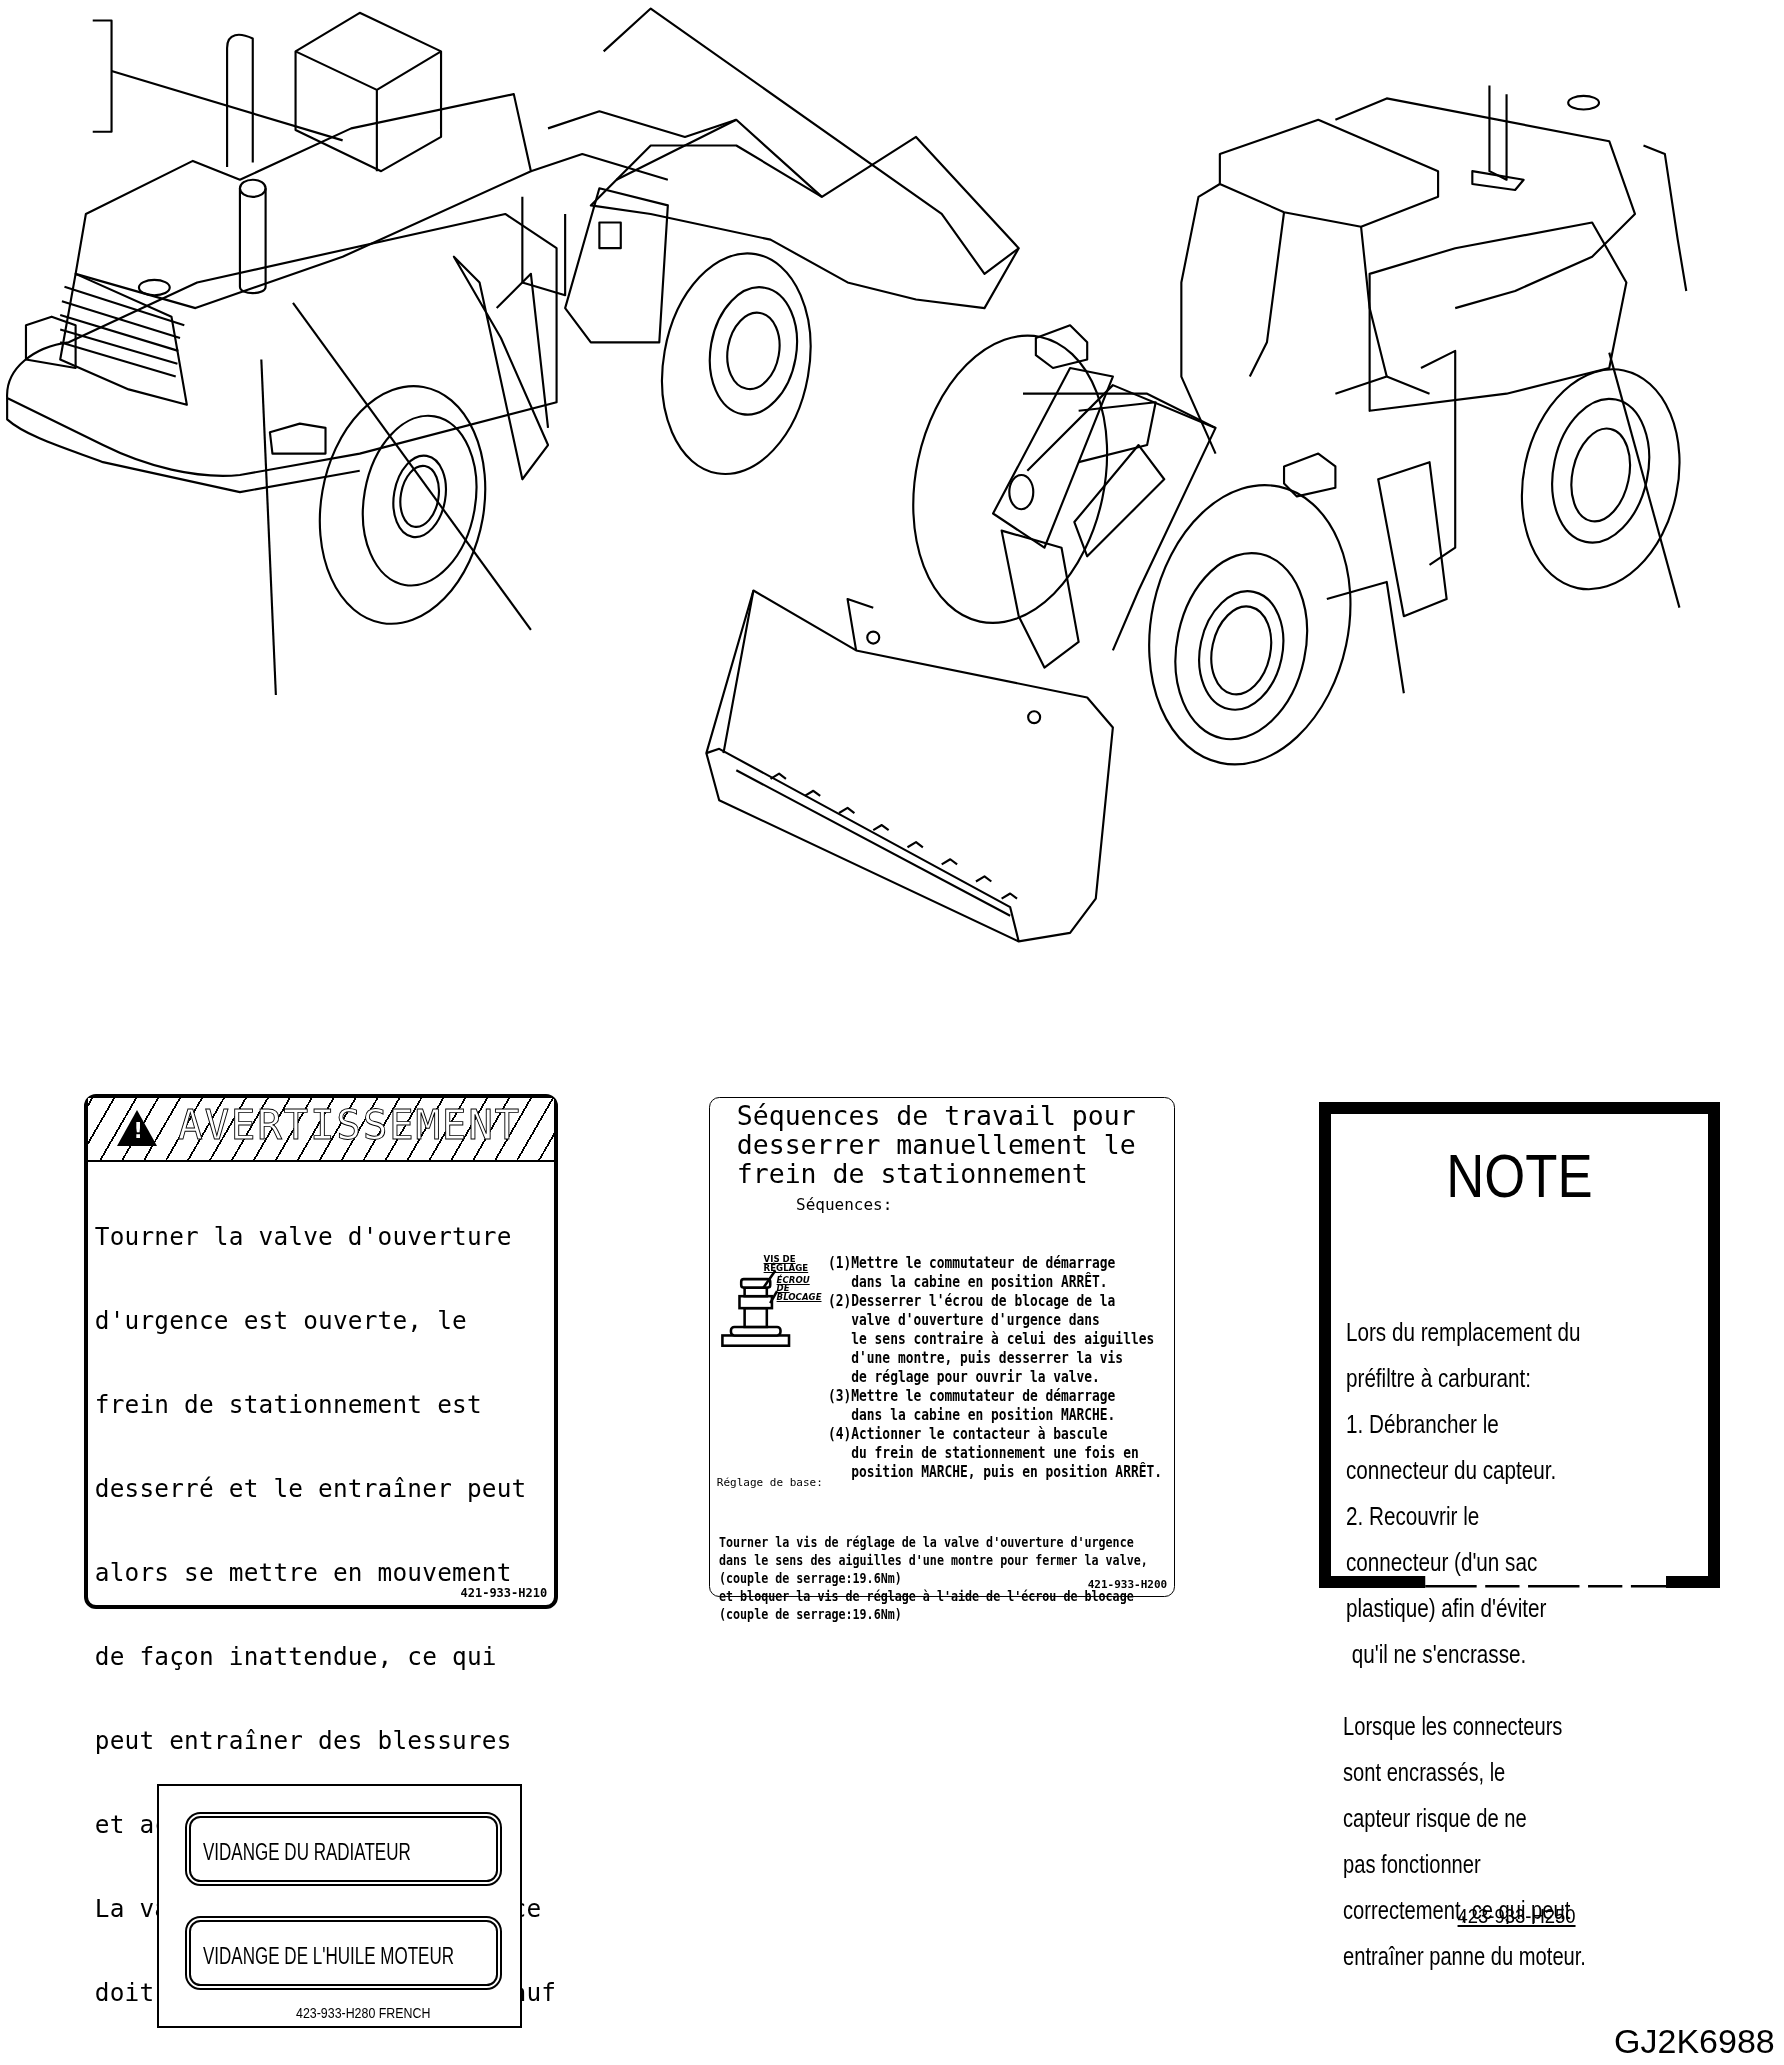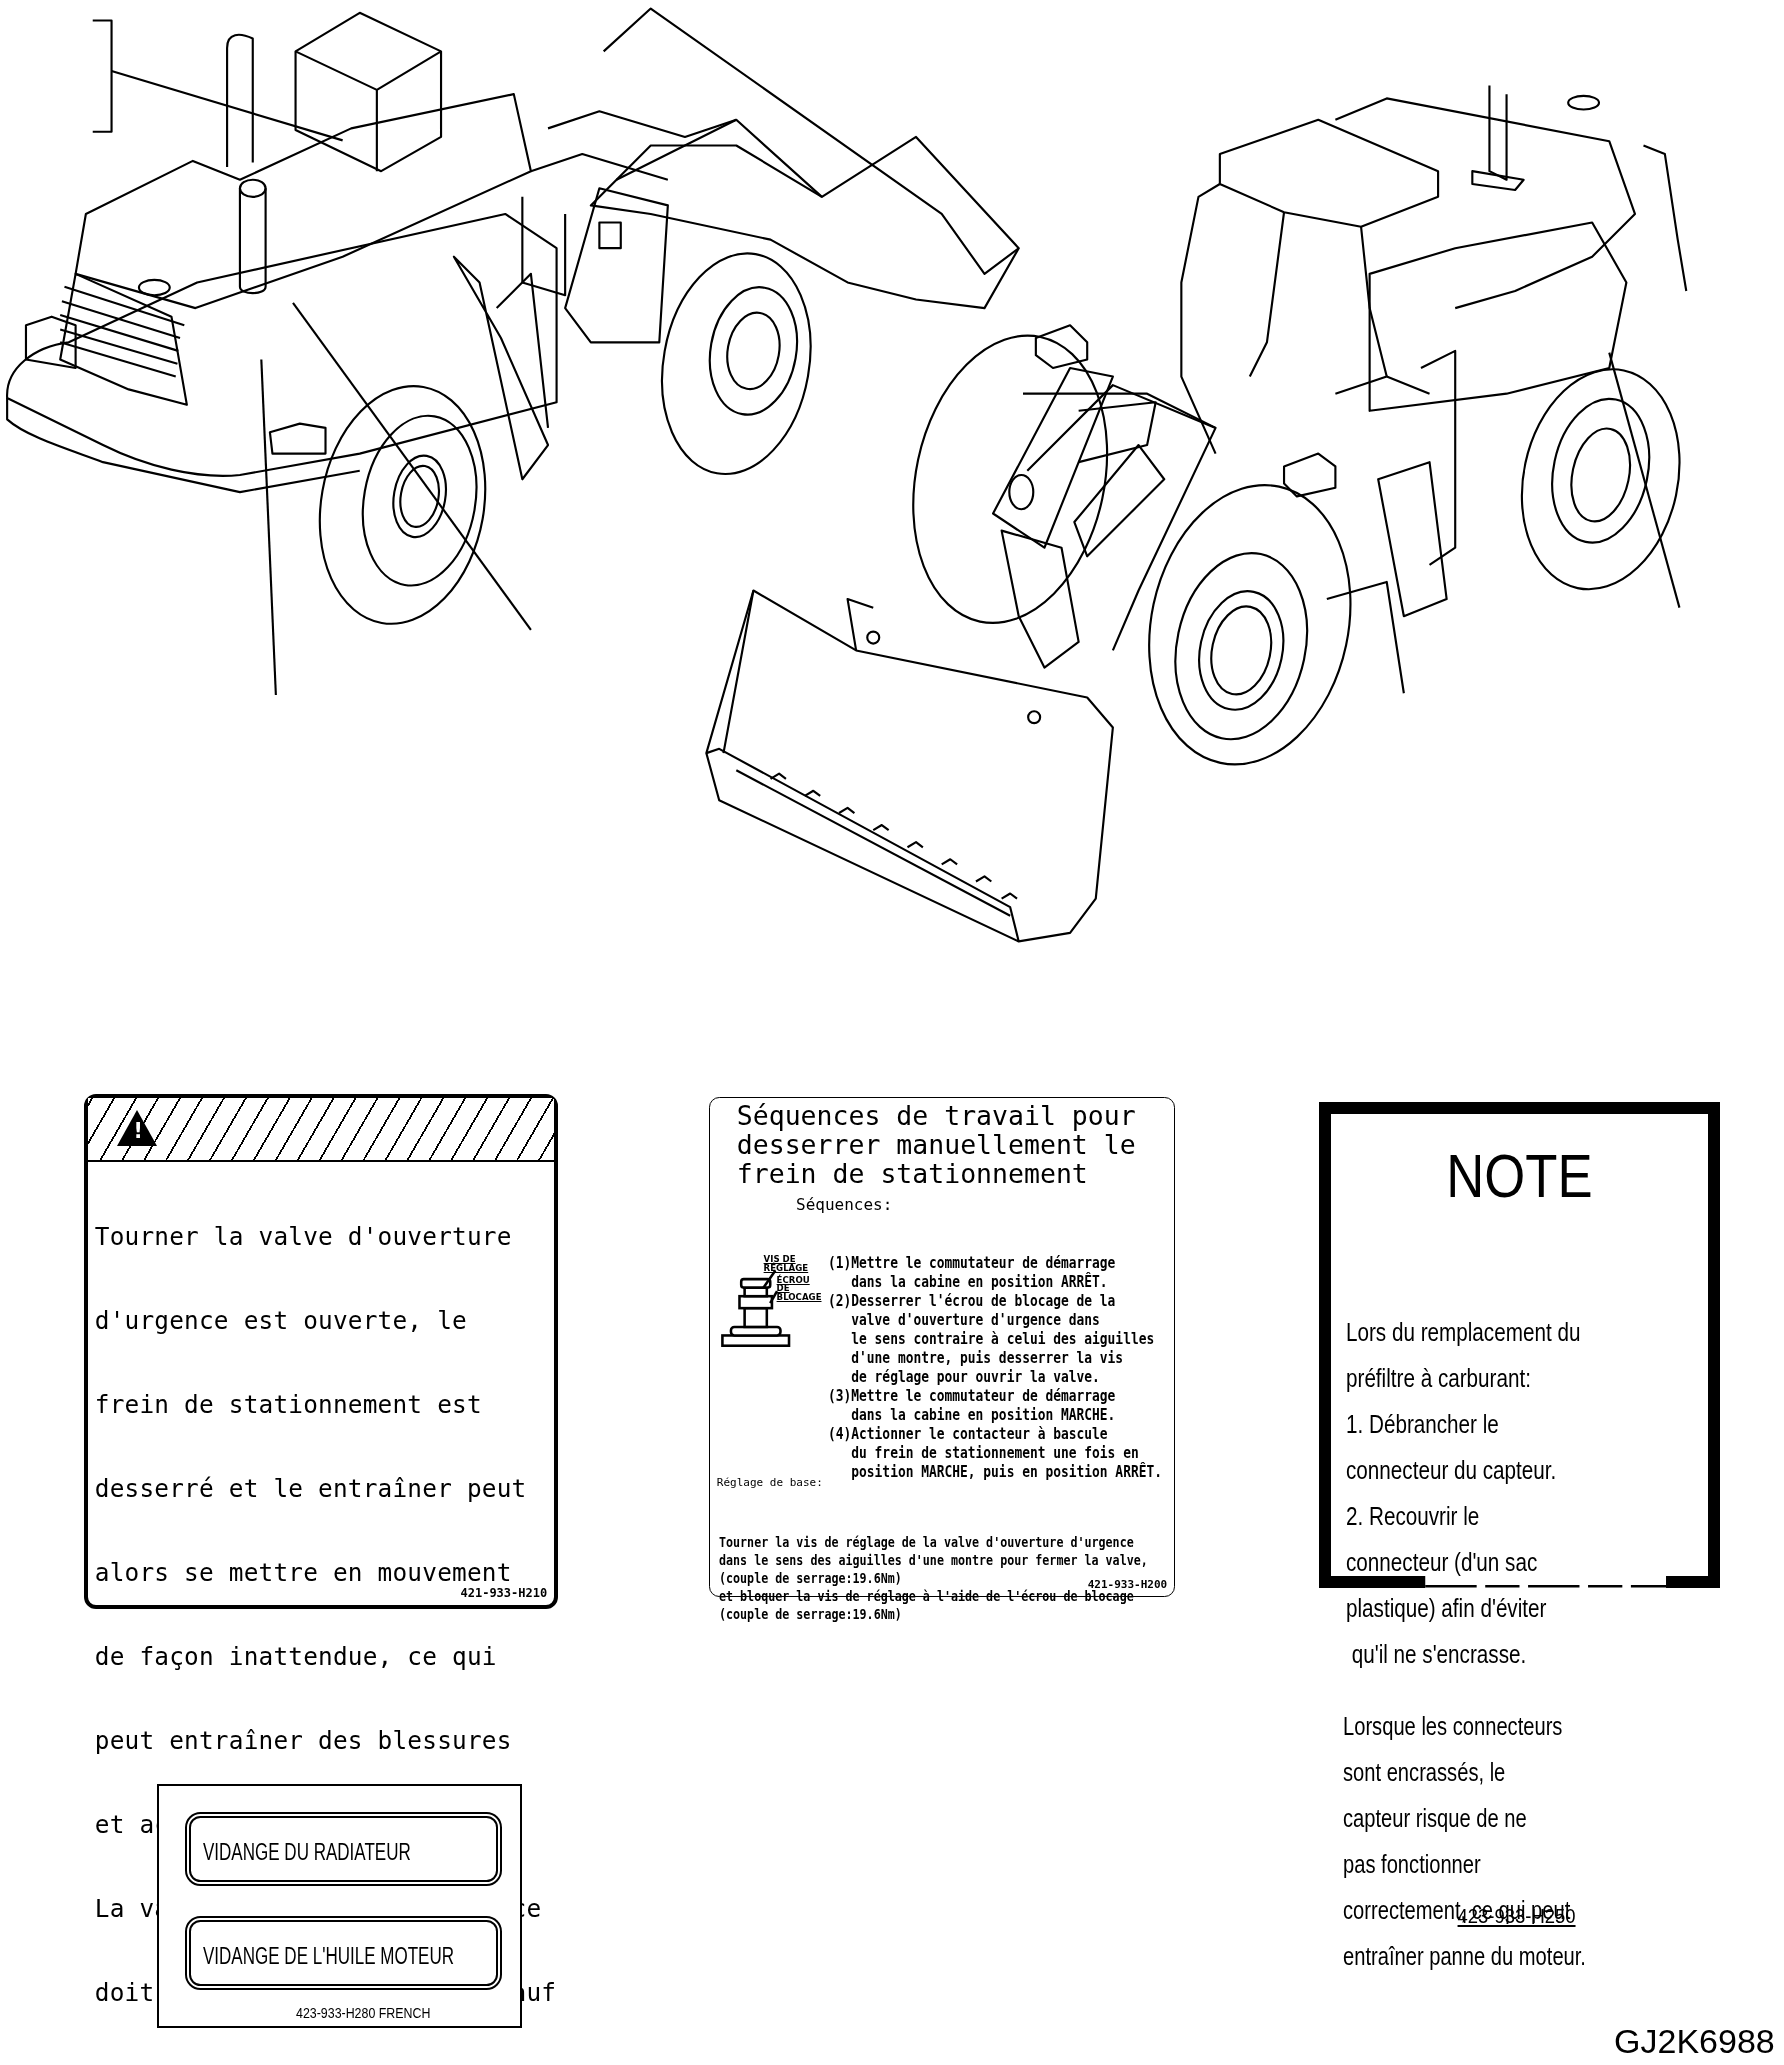--- a/index.html
+++ b/index.html
@@ -130,20 +130,21 @@
   <line x1="1107" y1="1240" x2="1107" y2="1283"></line>
   <line x1="1766" y1="1252" x2="1766" y2="1290"></line>
   <line x1="397" y1="2050" x2="397" y2="2086"></line>
 </svg>
 
 <div id="warn" class="abs">
   <div class="hdr">
     <div class="tri">
         <span>!</span>
       </div>
+    <div class="title">AVERTISSEMENT</div>
   </div>
   <div class="body">
     <div>Tourner la valve d'ouverture</div>
     <div>d'urgence est ouverte, le</div>
     <div>frein de stationnement est</div>
     <div>desserré et le entraîner peut</div>
     <div>alors se mettre en mouvement</div>
     <div>de façon inattendue, ce qui</div>
     <div>peut entraîner des blessures</div>
     <div>et accidents graves.</div>
@@ -164,21 +165,21 @@
       <rect x="4" y="86" width="78" height="12"></rect>
       <rect x="14" y="76" width="58" height="10" rx="4"></rect>
       <rect x="30" y="54" width="26" height="22"></rect>
       <rect x="24" y="40" width="38" height="14"></rect>
       <rect x="30" y="28" width="26" height="12"></rect>
       <rect x="26" y="20" width="34" height="10" rx="3"></rect>
       <line x1="52" y1="30" x2="66" y2="10"></line>
       <line x1="60" y1="48" x2="68" y2="34"></line>
     </svg>
     <div class="ilbl" style="left:45px;top:-6.8px;">VIS DE RÉGLAGE</div>
-    <div class="ilbl" style="left:58px;top:13.7px;width:48px;">ÉCROU DE BLOCAGE</div>
+    <div class="ilbl" style="left:58px;top:13.7px;width:48px;font-style:italic;">ÉCROU DE BLOCAGE</div>
   </div>
   <div class="steps">
     <div>(1)Mettre le commutateur de démarrage</div><div>   dans la cabine en position ARRÊT.</div><div>(2)Desserrer l'écrou de blocage de la</div><div>   valve d'ouverture d'urgence dans</div><div>   le sens contraire à celui des aiguilles</div><div>   d'une montre, puis desserrer la vis</div><div>   de réglage pour ouvrir la valve.</div><div>(3)Mettre le commutateur de démarrage</div><div>   dans la cabine en position MARCHE.</div><div>(4)Actionner le contacteur à bascule</div><div>   du frein de stationnement une fois en</div><div>   position MARCHE, puis en position ARRÊT.</div>
   </div>
   <div class="base-title">Réglage de base:</div>
   <div class="base">
     <div>Tourner la vis de réglage de la valve d'ouverture d'urgence</div><div>dans le sens des aiguilles d'une montre pour fermer la valve,</div><div>(couple de serrage:19.6Nm)</div><div>et bloquer la vis de réglage à l'aide de l'écrou de blocage</div><div>(couple de serrage:19.6Nm)</div>
   </div>
   <div class="code">421-933-H200</div>
 </div>

